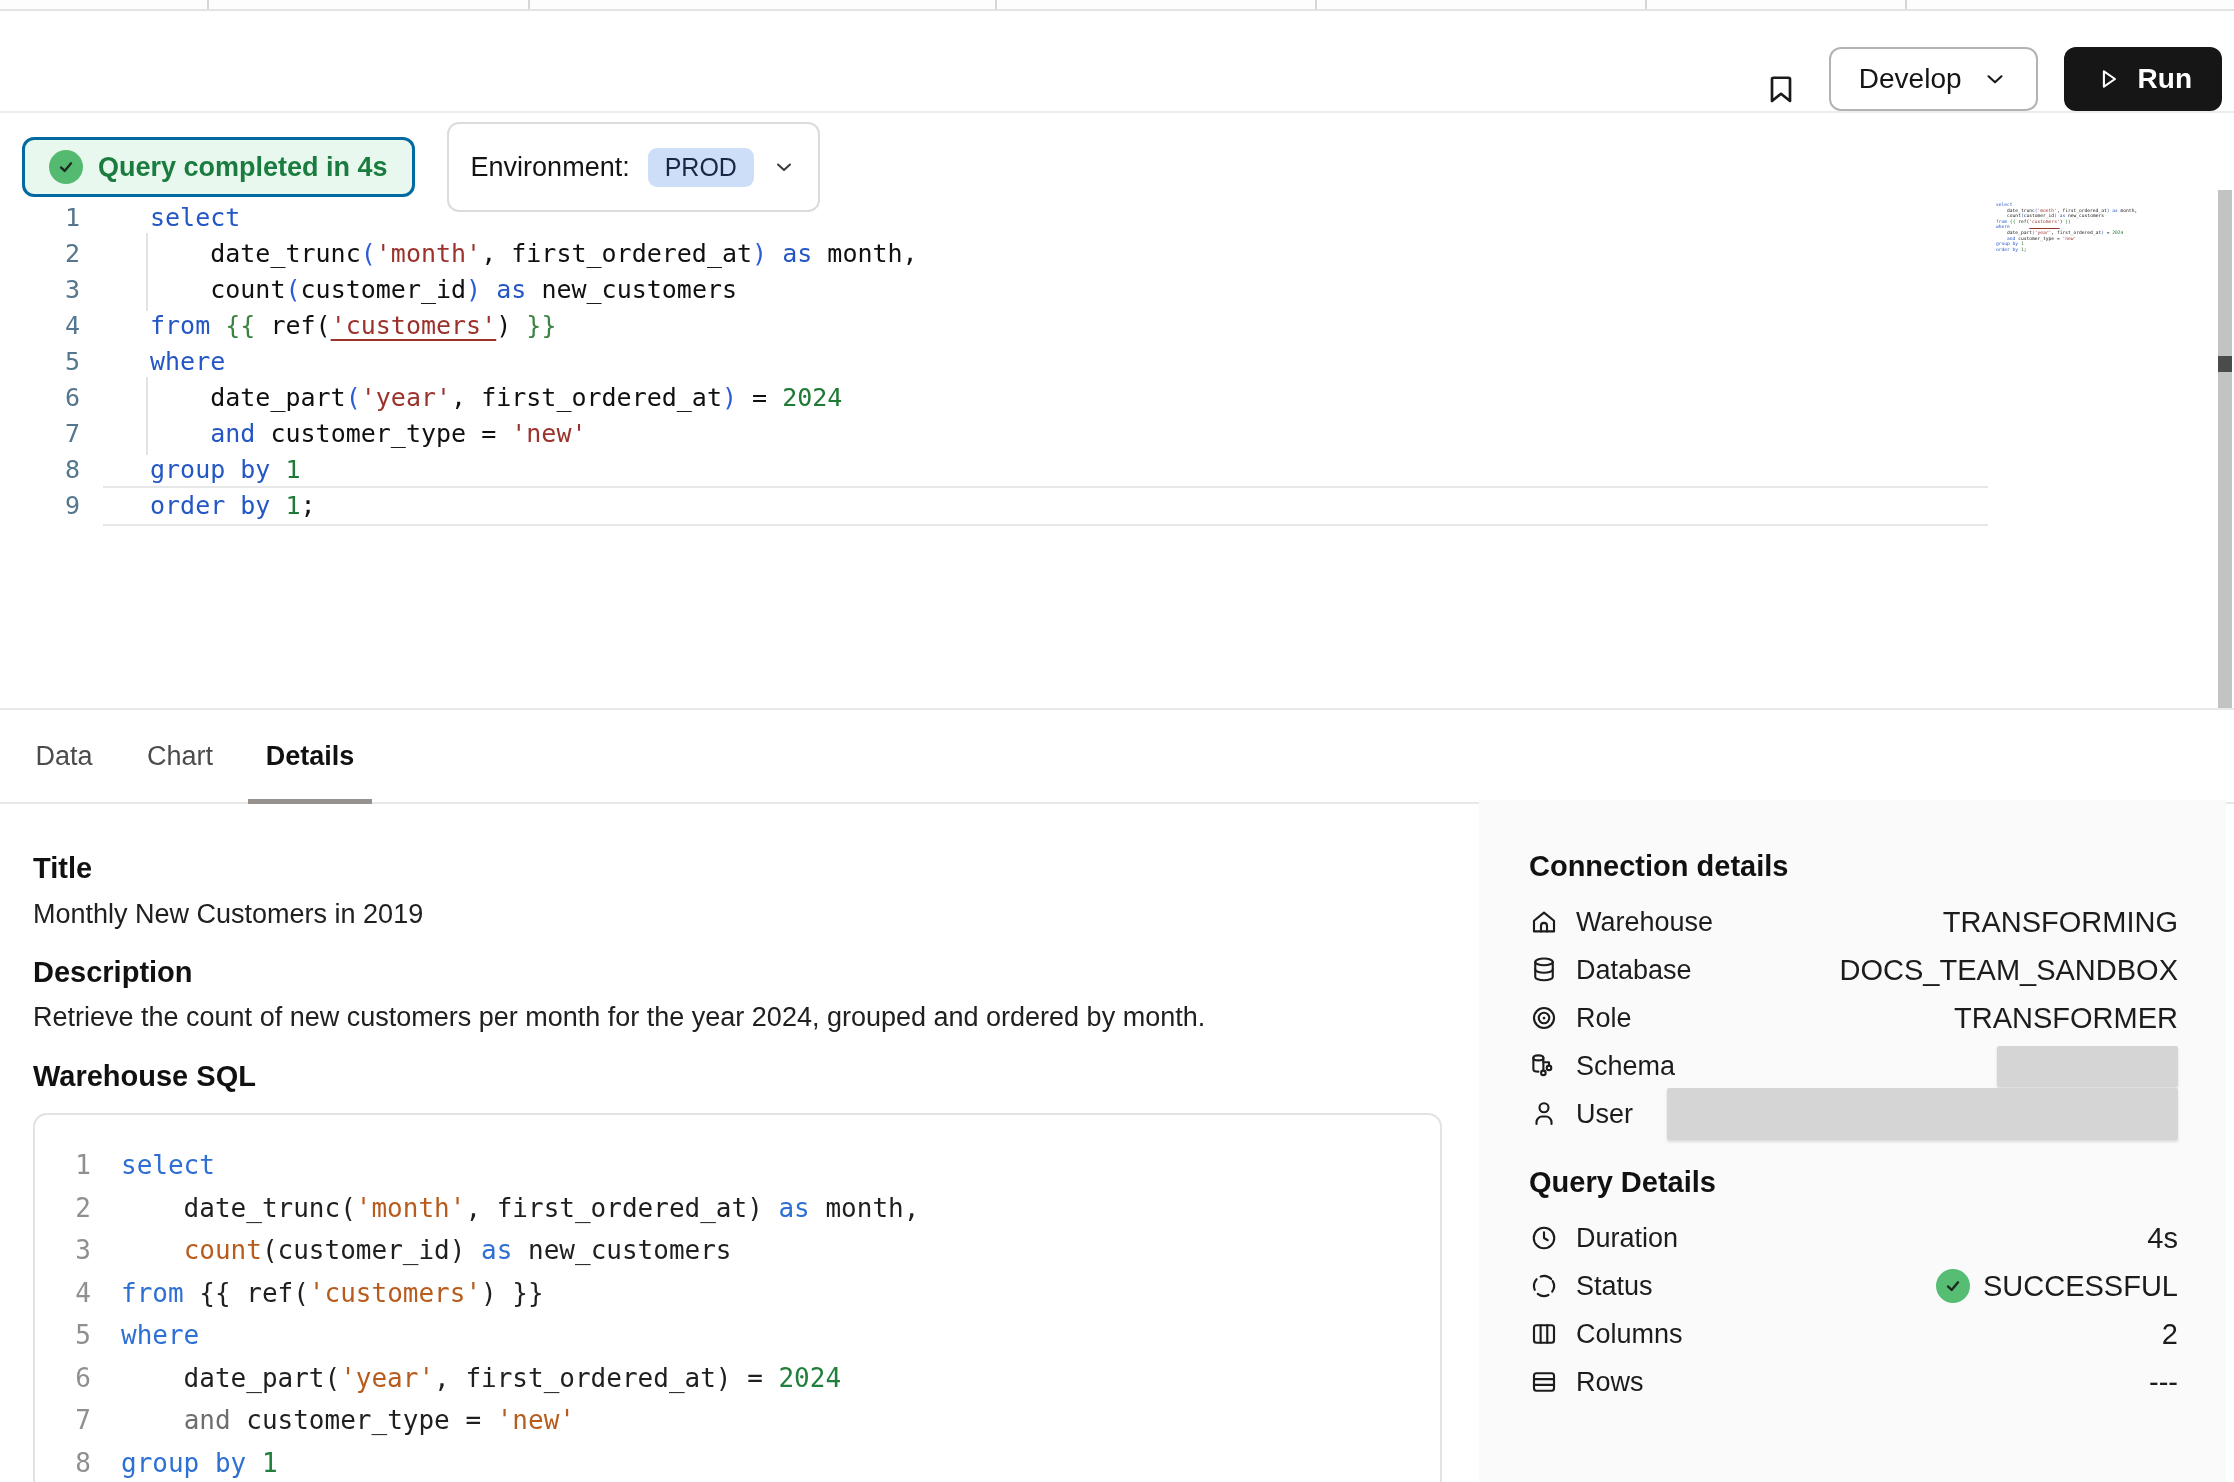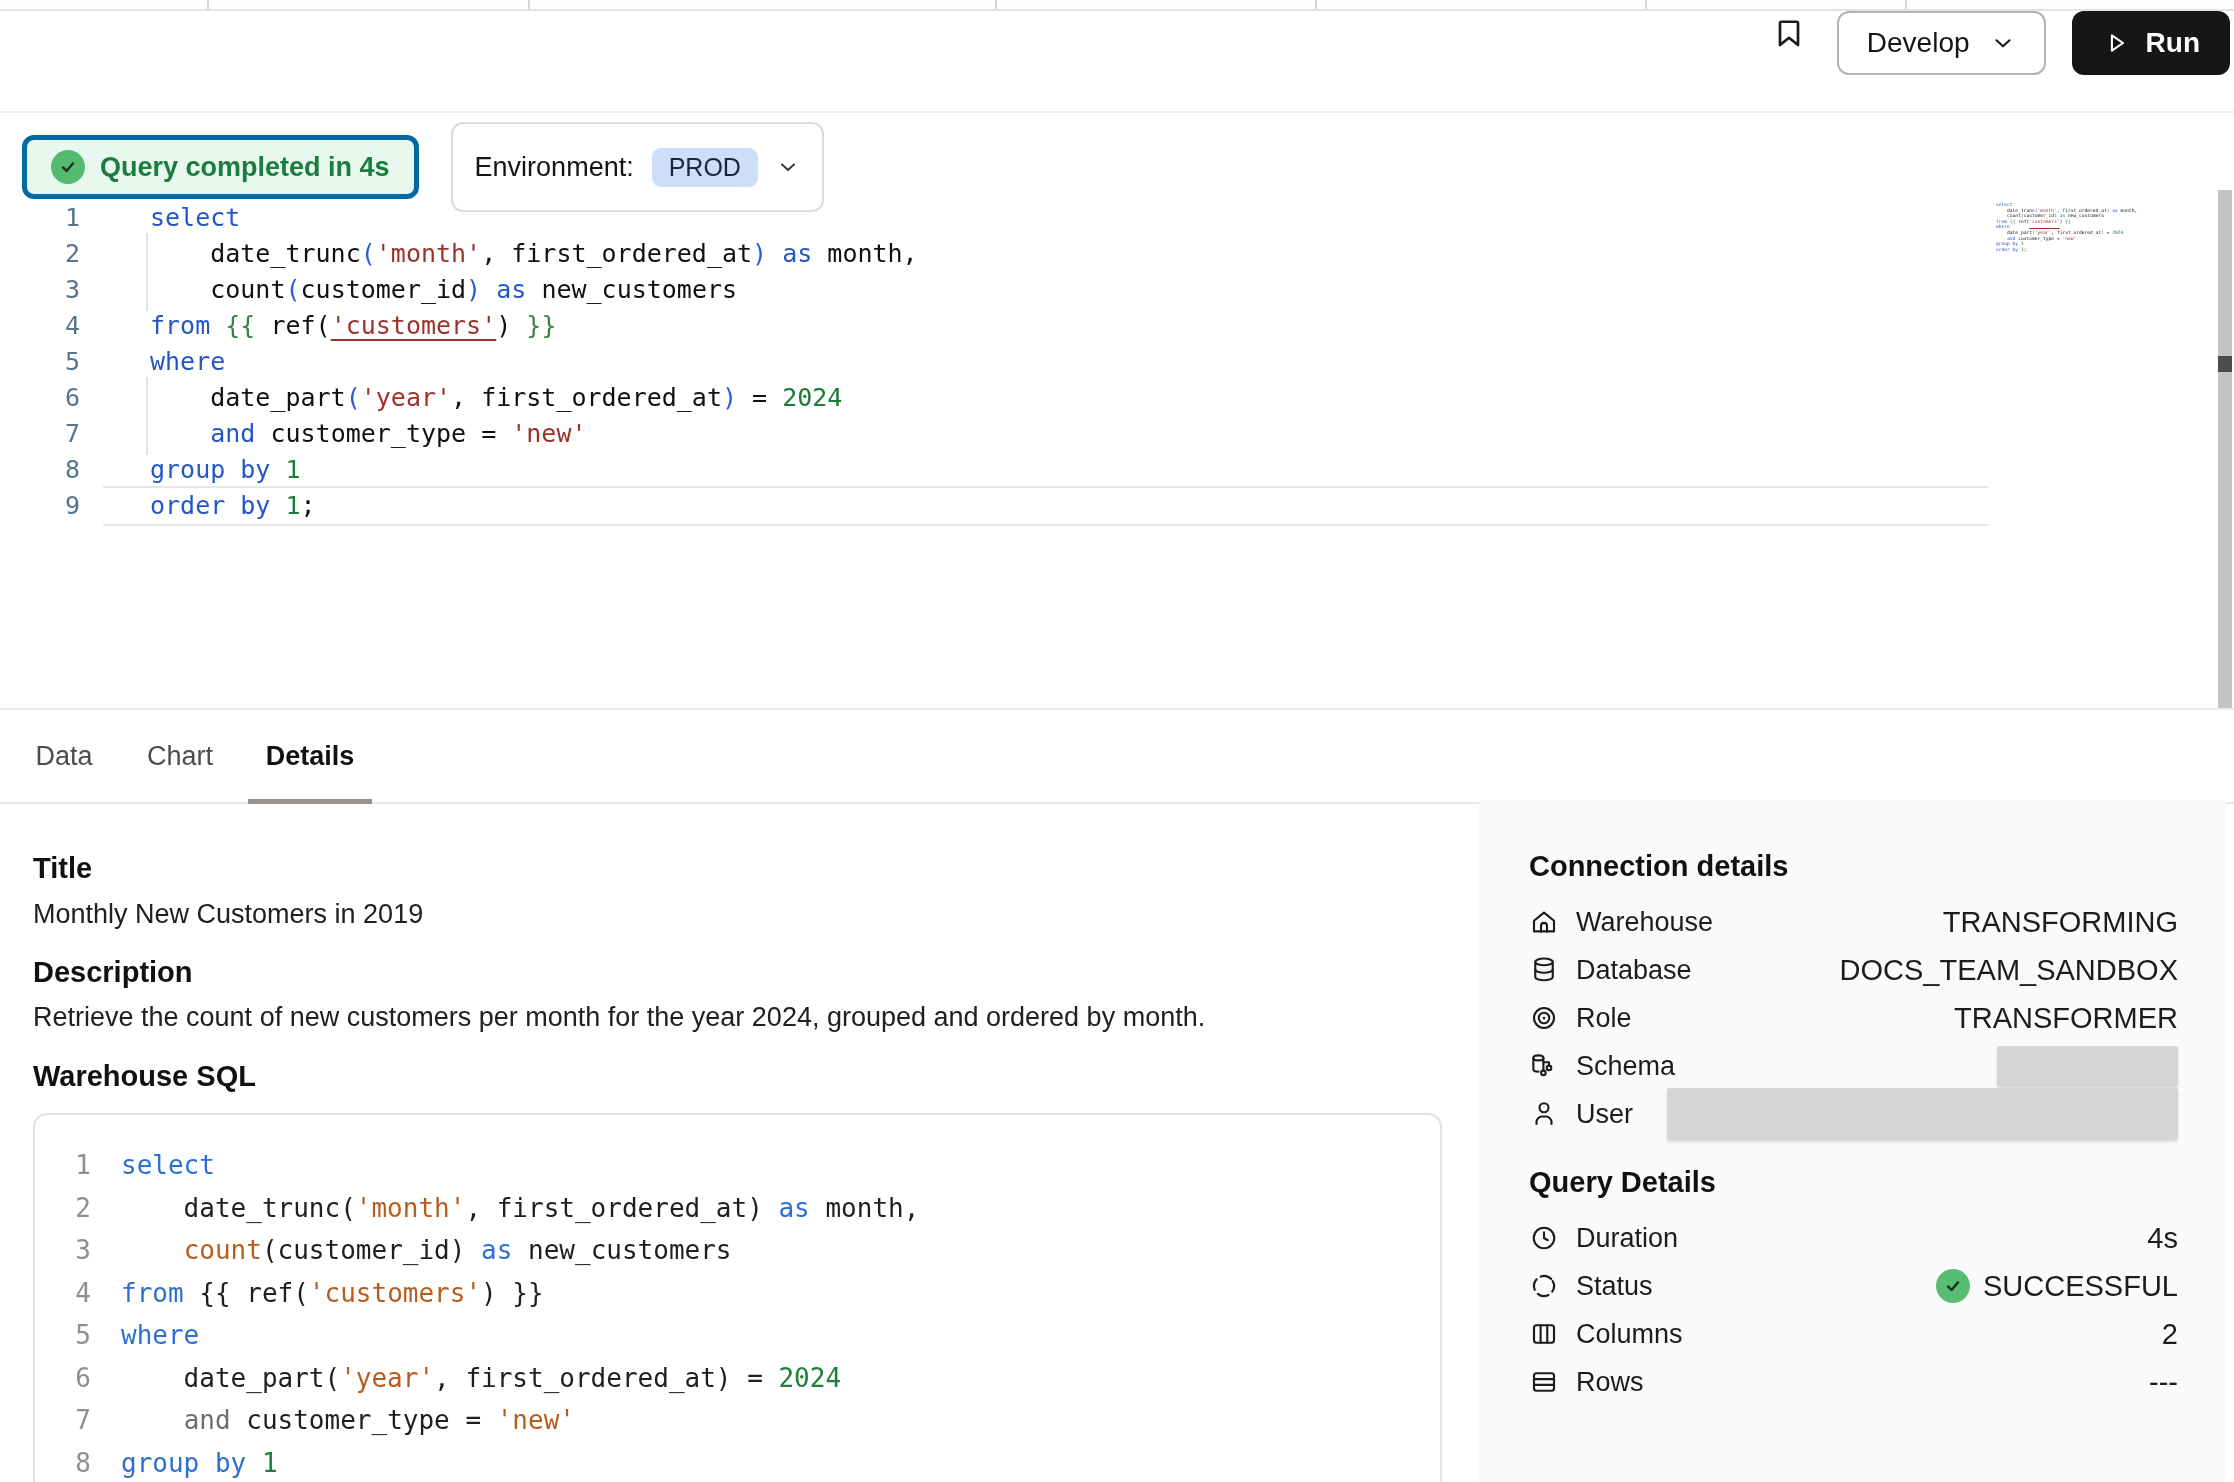--- a/index.html
+++ b/index.html
@@ -6,30 +6,30 @@
   body{
     width:2234px;height:1482px;position:relative;overflow:hidden;
     background:#ffffff;color:#141414;
     font-family:"Liberation Sans", sans-serif;
   }
   
   .top-strip{position:absolute;top:0;left:0;width:2234px;height:9px;background:#fdfdfd;border-bottom:2px solid #e3e3e3;}
   .top-strip .tab-div{position:absolute;top:0;width:2px;height:9px;background:#d6d6d6;}
   
   .header{position:absolute;top:11px;left:0;width:2234px;height:100px;border-bottom:2px solid #ececec;background:#fff;}
-  .header-right{position:absolute;right:4px;top:0;height:100%;display:flex;align-items:flex-start;gap:26px;}
+  .header-right{position:absolute;right:12px;top:0;height:100%;display:flex;align-items:flex-end;gap:26px;}
   .icon-btn{width:44px;height:44px;display:flex;align-items:center;justify-content:center;background:none;border:none;padding:0;cursor:pointer;}
   .develop-btn{display:flex;align-items:center;gap:20px;height:64px;padding:0 28px;background:#fff;
     border:2px solid #b3b3b3;border-radius:12px;font-size:28px;color:#141414;font-family:inherit;cursor:pointer;}
   .run-btn{display:flex;align-items:center;gap:16px;height:64px;padding:0 30px;background:#161616;border:none;
     border-radius:12px;font-size:28px;font-weight:600;color:#fff;font-family:inherit;cursor:pointer;}
   
   .status-row{position:absolute;top:122px;left:22px;display:flex;gap:32px;align-items:center;}
   .pill-success{display:flex;align-items:center;gap:15px;height:54px;padding:0 24px;background:#e9f8ee;
-    border:5px solid #0369a1;border-radius:12px;font-size:27px;font-weight:600;color:#1b7c3f;}
+    border:3px solid #0369a1;border-radius:12px;font-size:27px;font-weight:600;color:#1b7c3f;}
   .check-circle{width:34px;height:34px;border-radius:50%;background:#54ba70;display:flex;align-items:center;justify-content:center;flex:none;}
   .pill-env{display:flex;align-items:center;gap:18px;height:54px;padding:16px 22px;background:#fff;
     border:2px solid #dcdcdc;border-radius:12px;font-size:27px;color:#141414;cursor:pointer;}
   .env-chip{background:#cddef8;color:#1a2744;border-radius:9px;padding:5px 17px;font-size:25px;font-weight:500;}
   
   .editor{position:absolute;top:200px;left:0;width:2234px;font-family:"DejaVu Sans Mono", monospace;font-size:25px;}
   .code-line{display:flex;height:36px;line-height:36px;position:relative;white-space:pre;}
   .editor .ln{width:80px;text-align:right;color:#54768e;flex:none;}
   .editor .code{padding-left:70px;position:relative;color:#101010;}
   .editor .code-line.guide .code::before{content:"";position:absolute;left:66px;top:-3px;bottom:-3px;border-left:2px solid #e2e2e2;}

